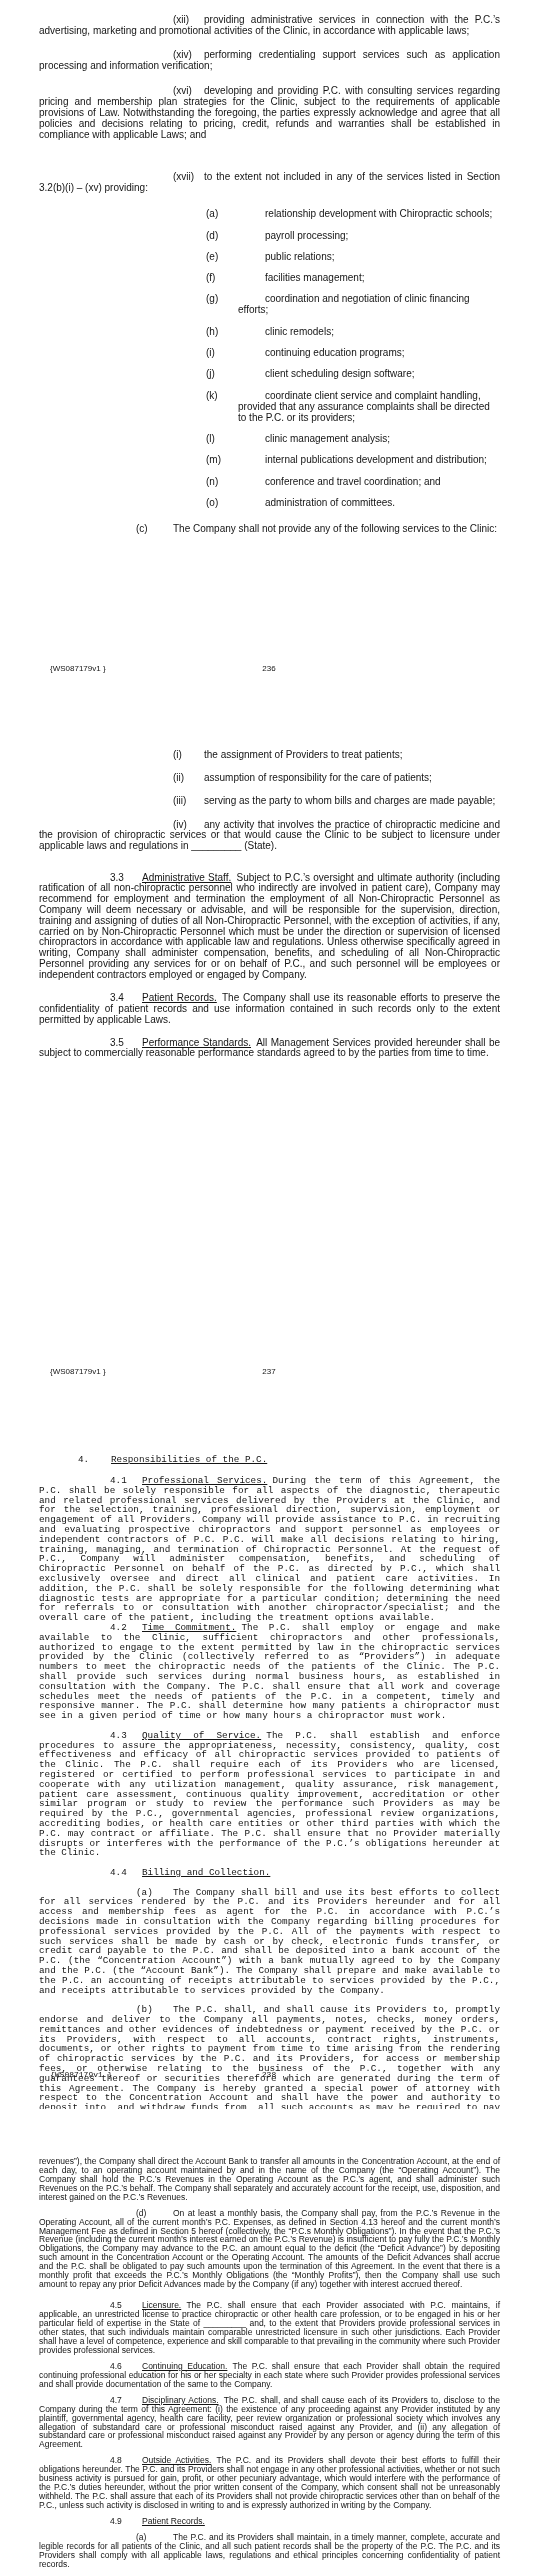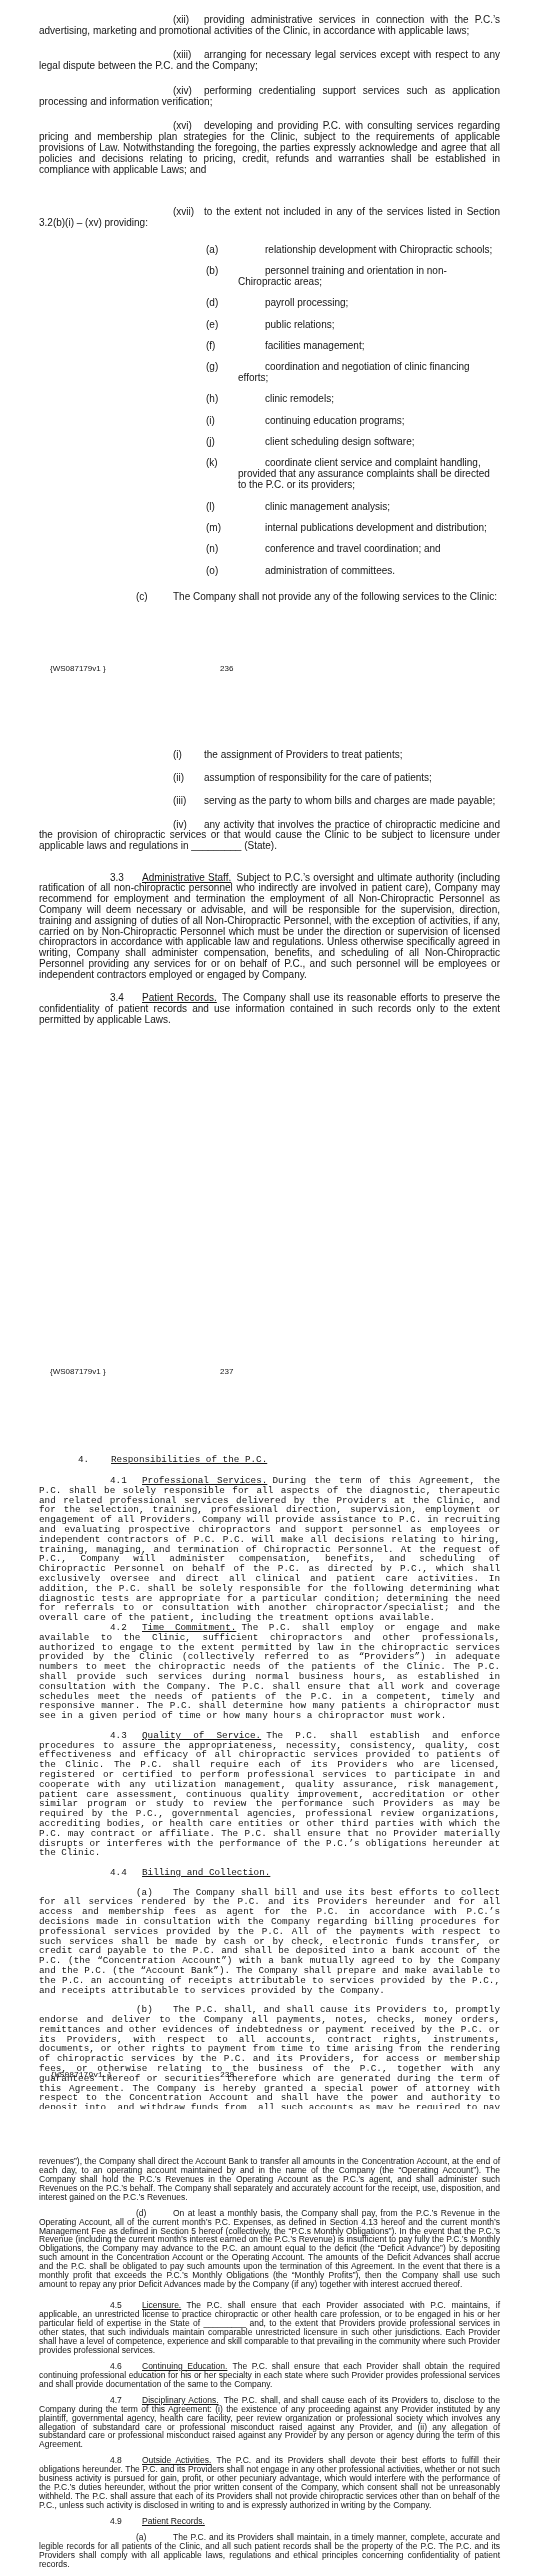--- a/index.html
+++ b/index.html
@@ -29,35 +29,33 @@
   .mainhead .num{display:inline-block;width:33px;text-indent:0;}
   .uh{text-decoration:underline;margin-right:5.2px;}
   .headonly{text-align:left;}
   .cont{text-indent:0;}
   
   .g22{margin-top:11.3px;} .g26{margin-top:13.4px;} .g20{margin-top:10.3px;}
   .g30{margin-top:15.5px;} .g40{margin-top:20.6px;} .g60{margin-top:31px;}
   .g24{margin-top:12.4px;} .g19{margin-top:9.8px;} .g14{margin-top:7.2px;}
   .g0{margin-top:0;}
   .footer{position:absolute;left:50px;right:36px;top:664px;font-size:8px;text-align:left;}
-  .footer .pno{position:absolute;left:170px;width:98px;}
+  .footer .pno{position:absolute;left:170px;width:98px;text-align:center;}
 </style>
 </head>
 <body>
 
 <div class="page pg1">
   <div class="content">
     <p class="roman"><span class="lbl">(xii)</span><span>providing administrative services in connection with the P.C.’s advertising, marketing and promotional activities of the Clinic, in accordance with applicable laws;</span></p>
-    <p class="roman g26"><span class="lbl">(xiii)</span><span>arranging for necessary legal services except with respect to any legal dispute between the P.C. and the Company;</span></p>
     <p class="roman g26"><span class="lbl">(xiv)</span><span>performing credentialing support services such as application processing and information verification;</span></p>
     <p class="roman g26"><span class="lbl">(xvi)</span><span>developing and providing P.C. with consulting services regarding pricing and membership plan strategies for the Clinic, subject to the requirements of applicable provisions of Law. Notwithstanding the foregoing, the parties expressly acknowledge and agree that all policies and decisions relating to pricing, credit, refunds and warranties shall be established in compliance with applicable Laws; and</span></p>
     <p class="roman g60"><span class="lbl">(xvii)</span><span>to the extent not included in any of the services listed in Section 3.2(b)(i) – (xv) providing:</span></p>
 
     <p class="letter g30"><span class="lbl">(a)</span><span>relationship development with Chiropractic schools;</span></p>
-    <p class="letter g20"><span class="lbl">(b)</span><span>personnel training and orientation in non-Chiropractic areas;</span></p>
     <p class="letter g20"><span class="lbl">(d)</span><span>payroll processing;</span></p>
     <p class="letter g20"><span class="lbl">(e)</span><span>public relations;</span></p>
     <p class="letter g20"><span class="lbl">(f)</span><span>facilities management;</span></p>
     <p class="letter g20"><span class="lbl">(g)</span><span>coordination and negotiation of clinic financing efforts;</span></p>
     <p class="letter g20"><span class="lbl">(h)</span><span>clinic remodels;</span></p>
     <p class="letter g20"><span class="lbl">(i)</span><span>continuing education programs;</span></p>
     <p class="letter g20"><span class="lbl">(j)</span><span>client scheduling design software;</span></p>
     <p class="letter g20"><span class="lbl">(k)</span><span>coordinate client service and complaint handling, provided that any assurance complaints shall be directed to the P.C. or its providers;</span></p>
     <p class="letter g20"><span class="lbl">(l)</span><span>clinic management analysis;</span></p>
     <p class="letter g20"><span class="lbl">(m)</span><span>internal publications development and distribution;</span></p>
@@ -74,20 +72,21 @@
 
 <div class="page pg2">
   <div class="content">
     <p class="roman"><span class="lbl">(i)</span><span>the assignment of Providers to treat patients;</span></p>
     <p class="roman g24"><span class="lbl">(ii)</span><span>assumption of responsibility for the care of patients;</span></p>
     <p class="roman g24"><span class="lbl">(iii)</span><span>serving as the party to whom bills and charges are made payable;</span></p>
     <p class="roman g24"><span class="lbl">(iv)</span><span>any activity that involves the practice of chiropractic medicine and the provision of chiropractic services or that would cause the Clinic to be subject to licensure under applicable laws and regulations in _________ (State).</span></p>
 
     <p class="sec g40"><span class="num">3.3</span><span class="uh">Administrative Staff.</span><span>Subject to P.C.’s oversight and ultimate authority (including ratification of all non-chiropractic personnel who indirectly are involved in patient care), Company may recommend for employment and termination the employment of all Non-Chiropractic Personnel as Company will deem necessary or advisable, and will be responsible for the supervision, direction, training and assigning of duties of all Non-Chiropractic Personnel, with the exception of activities, if any, carried on by Non-Chiropractic Personnel which must be under the direction or supervision of licensed chiropractors in accordance with applicable law and regulations. Unless otherwise specifically agreed in writing, Company shall administer compensation, benefits, and scheduling of all Non-Chiropractic Personnel providing any services for or on behalf of P.C., and such personnel will be employees or independent contractors employed or engaged by Company.</span></p>
     <p class="sec g24"><span class="num">3.4</span><span class="uh">Patient Records.</span><span>The Company shall use its reasonable efforts to preserve the confidentiality of patient records and use information contained in such records only to the extent permitted by applicable Laws.</span></p>
+    <p class="sec g24"><span class="num">3.5</span><span class="uh">Performance Standards.</span><span>All Management Services provided hereunder shall be subject to commercially reasonable performance standards agreed to by the parties from time to time.</span></p>
   </div>
   <div class="footer">
     <span class="stamp">{WS087179v1 }</span>
     <span class="pno">237</span>
   </div>
 </div>
 
 <div class="page pg3">
   <div class="content">
     <p class="mainhead"><span class="num">4.</span><span class="uh">Responsibilities of the P.C.</span></p>

